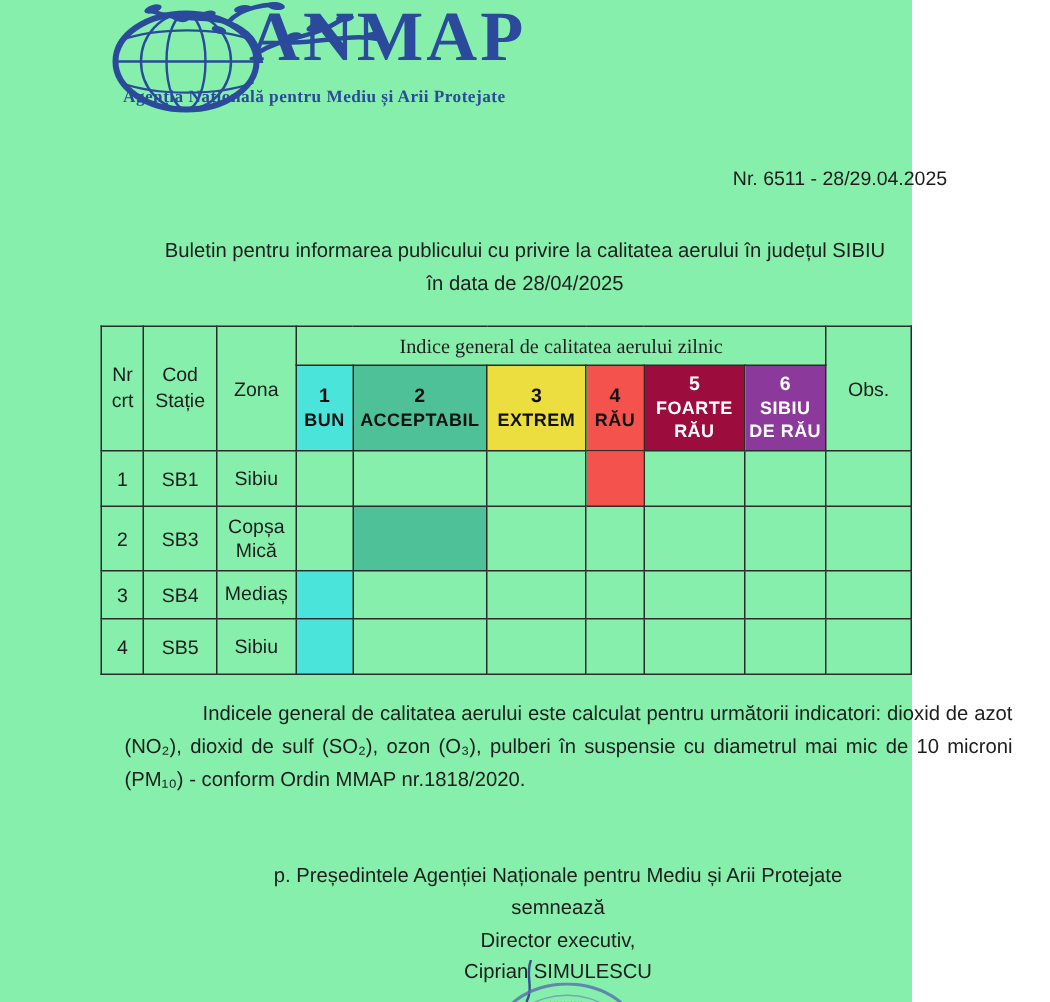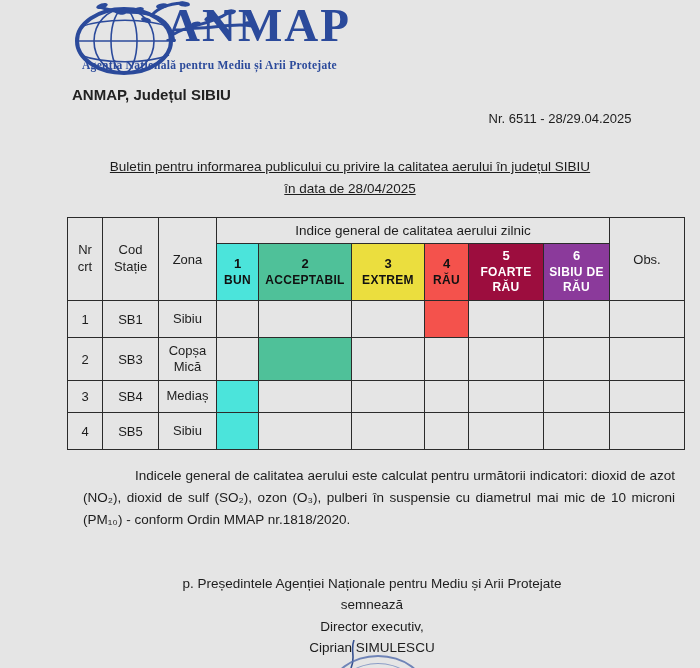--- a/index.html
+++ b/index.html
@@ -4,21 +4,21 @@
 <style>
   html,body{margin:0;padding:0;}
   body{
     width:700px;height:668px;
     background:#ffffff;
     font-family:"Liberation Sans","DejaVu Sans",sans-serif;
     color:#1d1d1d;
     position:relative;
     overflow:hidden;
   }
-  .page{position:relative;width:700px;height:668px;background:#e5e5e5;}
+  .page{position:relative;width:608px;height:668px;background:#86efac;}
 
   
   .logo{position:absolute;left:72px;top:0;width:270px;height:82px;}
   .logo svg{position:absolute;}
   .globe-svg{left:2px;top:6px;}
   .tree-svg{left:18px;top:0;}
   .logo-acronym{
     position:absolute;left:94px;top:2px;
     font-family:"Liberation Serif","DejaVu Serif",serif;
     font-size:47px;font-weight:bold;letter-spacing:2px;
@@ -29,36 +29,36 @@
     font-family:"Liberation Serif","DejaVu Serif",serif;
     font-size:11.5px;font-weight:bold;color:#2b4a9b;letter-spacing:.3px;
     white-space:nowrap;
   }
 
   
   .org-line{position:absolute;left:72px;top:86px;font-size:15px;font-weight:bold;color:#222;}
   .ref-number{position:absolute;left:440px;top:111px;width:240px;text-align:center;font-size:13px;}
 
   
-  .title{position:absolute;left:0;top:156px;width:700px;text-align:center;font-size:13.5px;line-height:21.5px;text-decoration:underline;}
+  .title{position:absolute;left:0;top:156px;width:700px;text-align:center;font-size:13.5px;line-height:21.5px;}
 
   
   table.aqi{
     position:absolute;left:67px;top:217px;
     border-collapse:collapse;table-layout:fixed;
     font-size:13px;
   }
   table.aqi td, table.aqi th{
     border:1px solid #2b2b2b;
     text-align:center;vertical-align:middle;
     padding:0 2px;font-weight:normal;
     overflow:hidden;
   }
   .pre{white-space:pre-line;line-height:1.3;}
-  th.span-head{font-size:13.5px;}
+  th.span-head{font-size:13.5px;font-family:Liberation Serif, serif;}
   th.level-head{vertical-align:top;padding-top:4px;line-height:1.3;}
   th.level-head .lv-num{font-weight:bold;font-size:13px;}
   th.level-head .lv-label{font-weight:bold;font-size:12px;letter-spacing:.3px;}
   td.zona{line-height:1.25;}
 
   
   .bodytext{
     position:absolute;left:67px;top:449px;width:624px;
     font-size:13.5px;line-height:21.8px;text-align:justify;
   }
@@ -118,21 +118,20 @@
         <ellipse cx="50" cy="35" rx="13" ry="32" stroke-width="1.6"></ellipse>
         <path d="M6 21 C30 12 72 12 95 21" stroke-width="1.6"></path>
         <path d="M3 35 L97 35" stroke-width="1.6"></path>
         <path d="M6 49 C30 58 72 58 95 49" stroke-width="1.6"></path>
       </g>
     </svg>
     <div class="logo-acronym">ANMAP</div>
     <div class="logo-sub">Agenția Națională pentru Mediu și Arii Protejate</div>
   </div>
 
-  <div class="org-line">ANMAP, Județul SIBIU</div>
   <div class="ref-number">Nr. 6511 - 28/29.04.2025</div>
 
   <div class="title">
     <div>Buletin pentru informarea publicului cu privire la calitatea aerului în județul  SIBIU</div>
     <div>în data de 28/04/2025</div>
   </div>
 
   <table class="aqi">
     <colgroup>
       <col style="width:35px">

